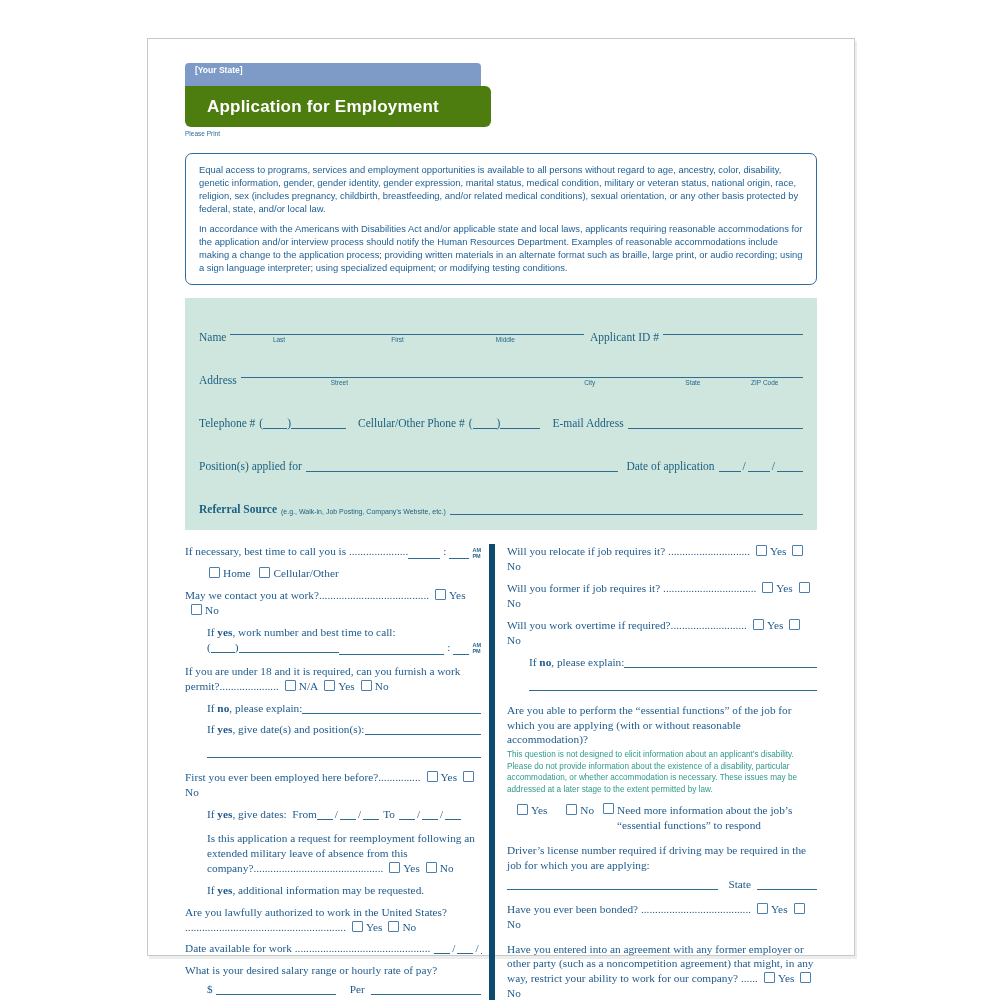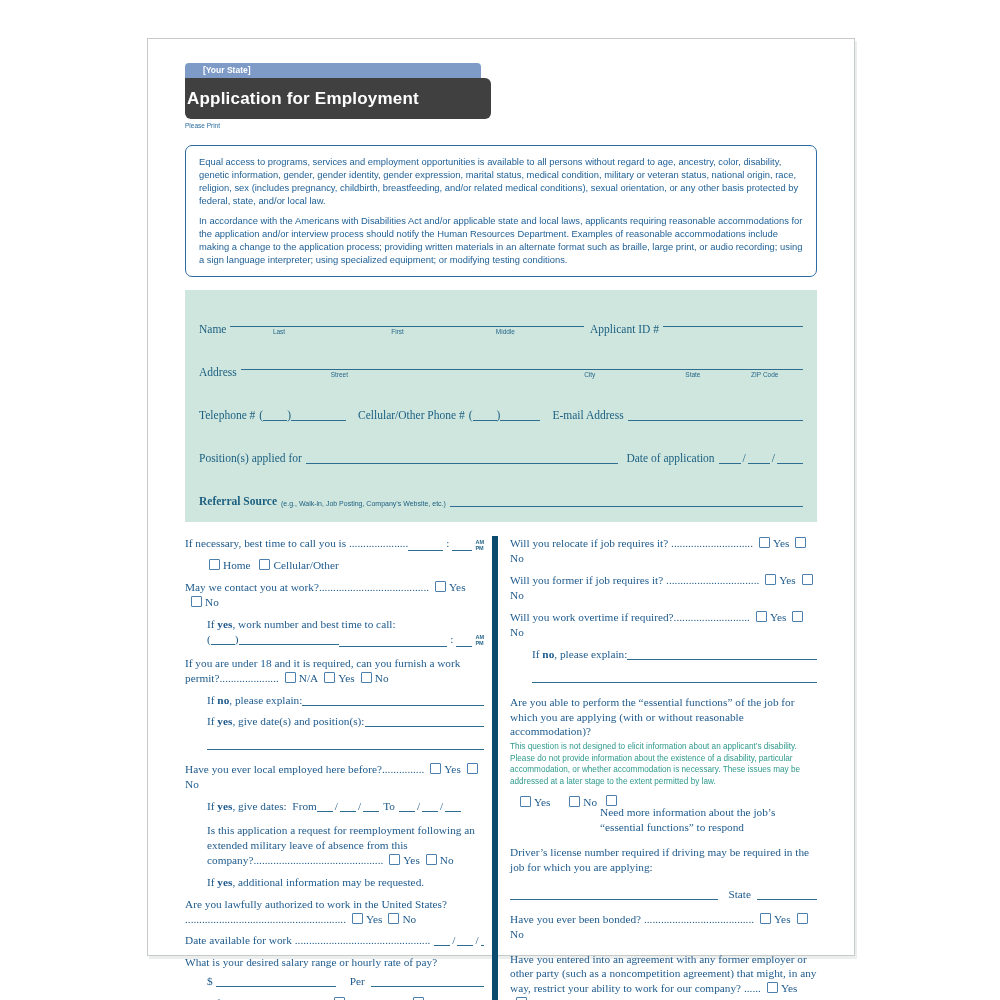--- a/index.html
+++ b/index.html
@@ -1,26 +1,26 @@
 <!DOCTYPE html>
 <html><head>
 <meta charset="utf-8">
 <style>
   html,body{margin:0;padding:0;background:#ffffff;width:1000px;height:1000px;position:relative;
     font-family:"Liberation Serif","DejaVu Serif",serif;}
   .sheet{position:absolute;left:147px;top:38px;width:708px;height:918px;background:#fff;
     border:1px solid #c6cac9;box-shadow:2px 3px 0 #eceeed;box-sizing:border-box;
     padding:24px 37px 0 37px;}
   
-  .state-tab{width:296px;height:15px;background:#7e9bc7;border-radius:4px 4px 0 0;
+  .state-tab{width:296px;height:23px;background:#7e9bc7;border-radius:4px 4px 0 0;
     color:#fff;font:bold 8.5px "Liberation Sans","DejaVu Sans",sans-serif;line-height:15px;
-    padding-left:18px;box-sizing:border-box;}
-  .title-bar{width:306px;height:41px;background:#404040;border-radius:0 6px 6px 6px;
+    padding-left:10px;box-sizing:border-box;}
+  .title-bar{width:306px;height:41px;background:#4d7c0f;border-radius:0 6px 6px 6px;
     color:#fff;font:bold 17px "Liberation Sans","DejaVu Sans",sans-serif;line-height:41px;
-    padding-left:2px;box-sizing:border-box;letter-spacing:.2px;}
+    padding-left:22px;box-sizing:border-box;letter-spacing:.2px;}
   .please-print{font:6.5px "Liberation Sans","DejaVu Sans",sans-serif;color:#2a6b9b;margin-top:3px;}
   
   .notice{margin-top:16px;border:1.5px solid #2d6da3;border-radius:7px;padding:9px 13px 10px 13px;
     color:#1d5e94;font:9.4px/1.4 "Liberation Sans","DejaVu Sans",sans-serif;}
   .notice p{margin:0;}
   .notice p + p{margin-top:6px;}
   
   .ident{margin-top:13px;background:#cfe6de;padding:13px 14px 15px 14px;color:#1b5f80;
     font-size:11.5px;}
   .irow{display:flex;align-items:flex-end;margin-top:11px;}
@@ -47,21 +47,21 @@
   .cb{display:inline-block;width:9px;height:9px;border:1.2px solid #4a7fae;border-radius:1px;
     margin:0 3px -1px 6px;background:#fff;}
   .cb.first{margin-left:2px;}
   .cbl{white-space:nowrap;}
   .ampm{display:inline-flex;flex-direction:column;font:bold 5.5px/1.15 "Liberation Sans","DejaVu Sans",sans-serif;
     color:#27678a;margin-left:3px;vertical-align:bottom;}
   .colon{padding:0 3px;}
   .time{display:inline-flex;align-items:flex-end;flex:1;}
   .xline{border-bottom:1px solid #2e6d8f;height:13px;margin:0 0 8px 22px;}
   .note{font:8.2px/1.4 "Liberation Sans","DejaVu Sans",sans-serif;color:#2f9a8d;margin:2px 0 8px 0;}
-  .needmore{display:flex;margin:2px 0 10px 0;flex-direction:column;}
+  .needmore{display:flex;margin:2px 0 10px 0;}
   .needmore .txt{width:200px;}
 </style>
 </head>
 <body>
 
 <div class="sheet">
 
   <div class="state-tab">[Your State]</div>
   <div class="title-bar">Application for Employment</div>
   <div class="please-print">Please Print</div>
@@ -189,21 +189,21 @@
         <span class="line grow"></span>
       </div>
 
       <div class="q ind qflex">
         <span style="white-space:nowrap"><span>If </span><span class="bold">yes</span><span>, give date(s) and position(s):</span></span>
         <span class="line grow"></span>
       </div>
       <div class="xline"></div>
 
       <div class="q" style="margin-top:12px">
-        <span>Have you ever local employed here before?...............</span><span class="cb"></span><span class="cbl">Yes</span><span class="cb"></span><span class="cbl">No</span>
+        <span>First you ever been employed here before?...............</span><span class="cb"></span><span class="cbl">Yes</span><span class="cb"></span><span class="cbl">No</span>
       </div>
       <div class="q ind qflex">
         <span style="white-space:nowrap"><span>If </span><span class="bold">yes</span><span>, give dates:</span>&nbsp;&nbsp;<span>From</span></span>
         <span class="line w16"></span>
           <span class="slash">/</span>
         <span class="line w16"></span>
           <span class="slash">/</span>
         <span class="line w16"></span>
         <span style="padding:0 4px">To</span>
         <span class="line w16"></span>
@@ -283,21 +283,21 @@
 
       <div class="q" style="margin-bottom:0">
         <span class="cb first" style="margin-left:10px"></span><span class="cbl">Yes</span>
         <span class="cb" style="margin-left:16px"></span><span class="cbl">No</span>
       </div>
       <div class="needmore" style="margin-top:-15px;margin-left:90px">
         <span class="cb"></span>
         <span class="txt">Need more information about the job’s “essential functions” to respond</span>
       </div>
 
-      <div class="q" style="margin-bottom:12px">
+      <div class="q" style="margin-bottom:4px">
         <span>Driver’s license number required if driving may be required in the job for which you are applying:</span>
       </div>
       <div class="q qflex" style="margin-bottom:10px">
         <span class="line grow"></span>
         <span style="padding:0 6px 0 10px">State</span>
         <span class="line w60"></span>
       </div>
 
       <div class="q" style="margin-bottom:10px">
         <span>Have you ever been bonded? .......................................</span><span class="cb"></span><span class="cbl">Yes</span><span class="cb"></span><span class="cbl">No</span>

